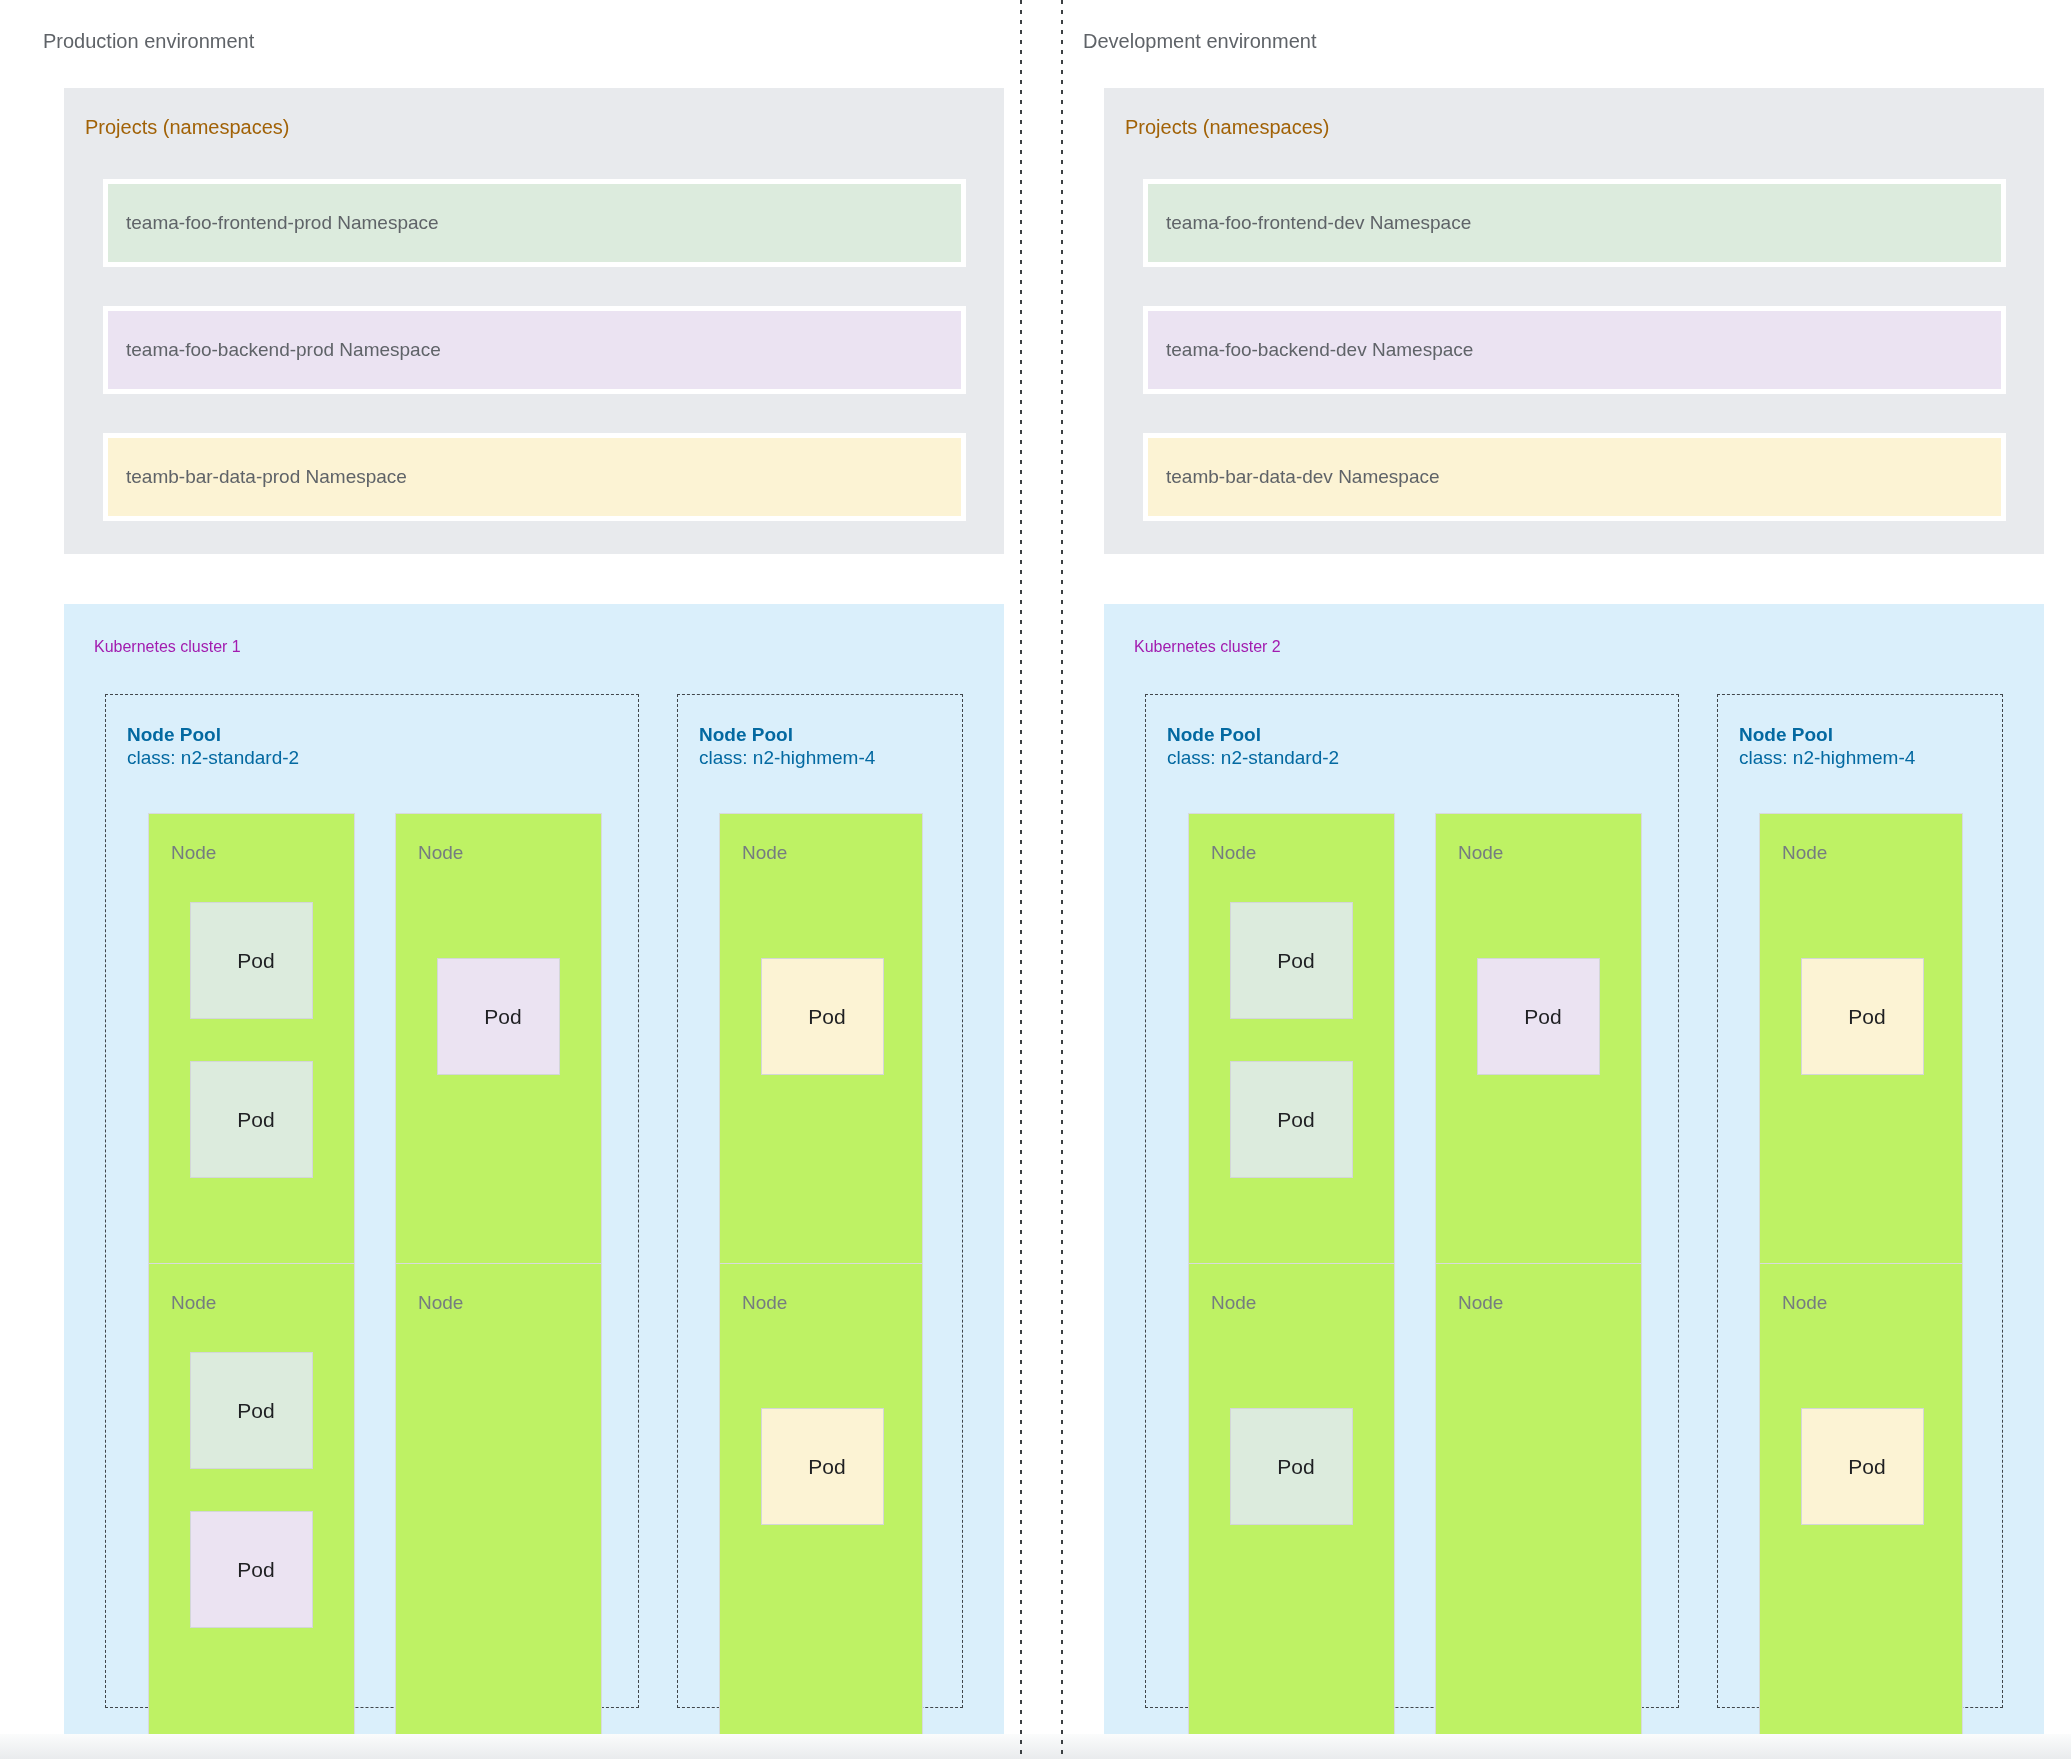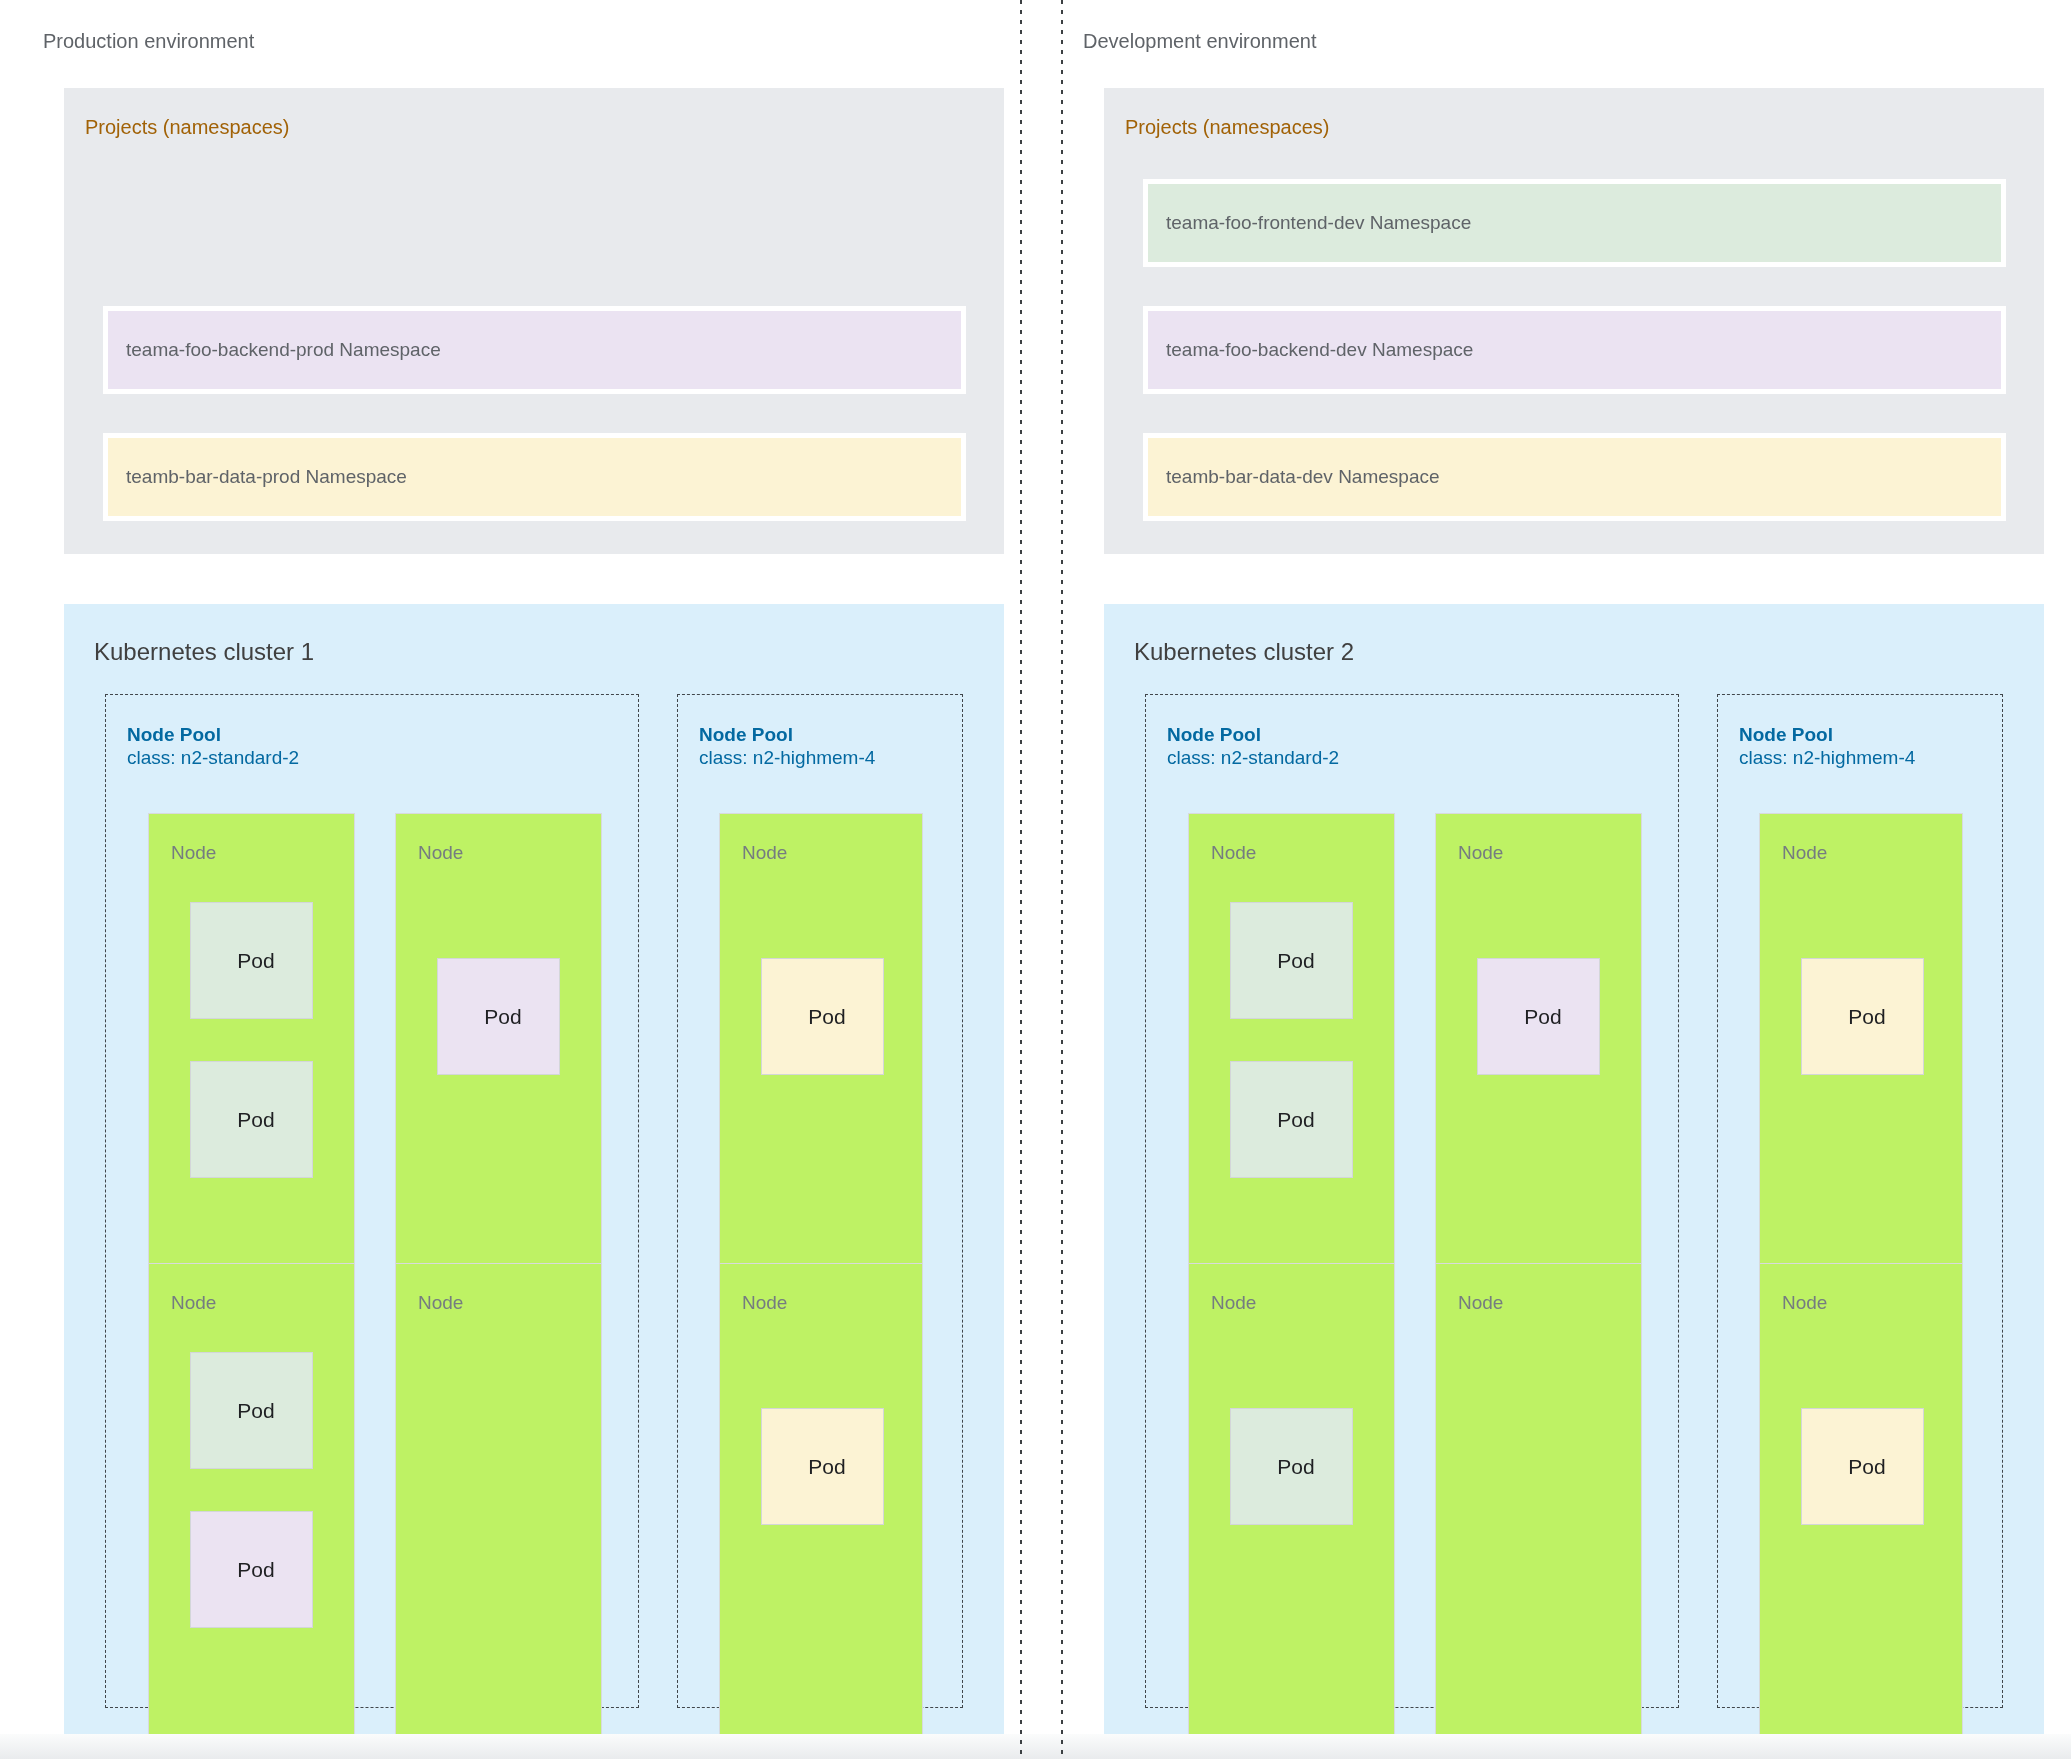--- a/index.html
+++ b/index.html
@@ -48,21 +48,21 @@
     padding-left:18px;font-size:19px;color:#5f6368;white-space:nowrap;
   }
   .ns-1{top:91px;} .ns-2{top:218px;} .ns-3{top:345px;}
   
   .cluster-box{
     position:absolute;left:39px;top:604px;width:940px;height:1130px;
     background:var(--cluster-bg,#daeffb);
   }
   .cluster-label{
     position:absolute;left:30px;top:34px;
-    font-size:24px;color:#404040;white-space:nowrap;
+    font-size:16px;color:#a21caf;white-space:nowrap;
   }
   .pool{
     position:absolute;top:90px;height:1014px;
     border:1.5px dashed #41464b;box-sizing:border-box;
   }
   .pool.pool-std{left:41px;width:534px;}
   .pool.pool-mem{left:613px;width:286px;}
   .pool-title{position:absolute;left:21px;top:28px;color:#0369a1;}
   .pool-title .pt-name{font-size:19px;font-weight:bold;line-height:23px;}
   .pool-title .pt-class{font-size:19px;line-height:23px;}
@@ -99,20 +99,23 @@
 </head>
 <body>
 
 <div id="stage">
 
   <div class="env prod">
     <div class="env-label">Production environment</div>
 
     <div class="projects-box">
       <div class="projects-label">Projects (namespaces)</div>
+      <div class="ns-bar ns-1 c-frontend">
+        <span class="ns-text">teama-foo-frontend-prod Namespace</span>
+      </div>
       <div class="ns-bar ns-2 c-backend">
         <span class="ns-text">teama-foo-backend-prod Namespace</span>
       </div>
       <div class="ns-bar ns-3 c-data">
         <span class="ns-text">teamb-bar-data-prod Namespace</span>
       </div>
     </div>
 
     <div class="cluster-box">
       <div class="cluster-label">Kubernetes cluster 1</div>

